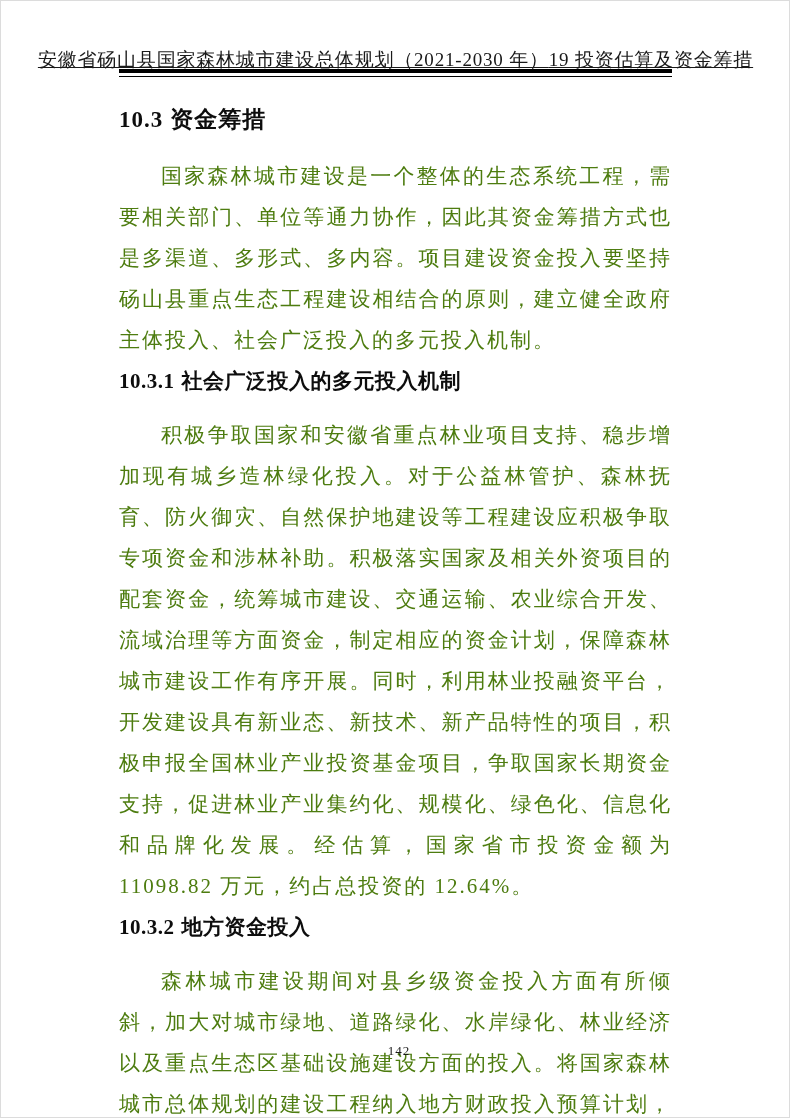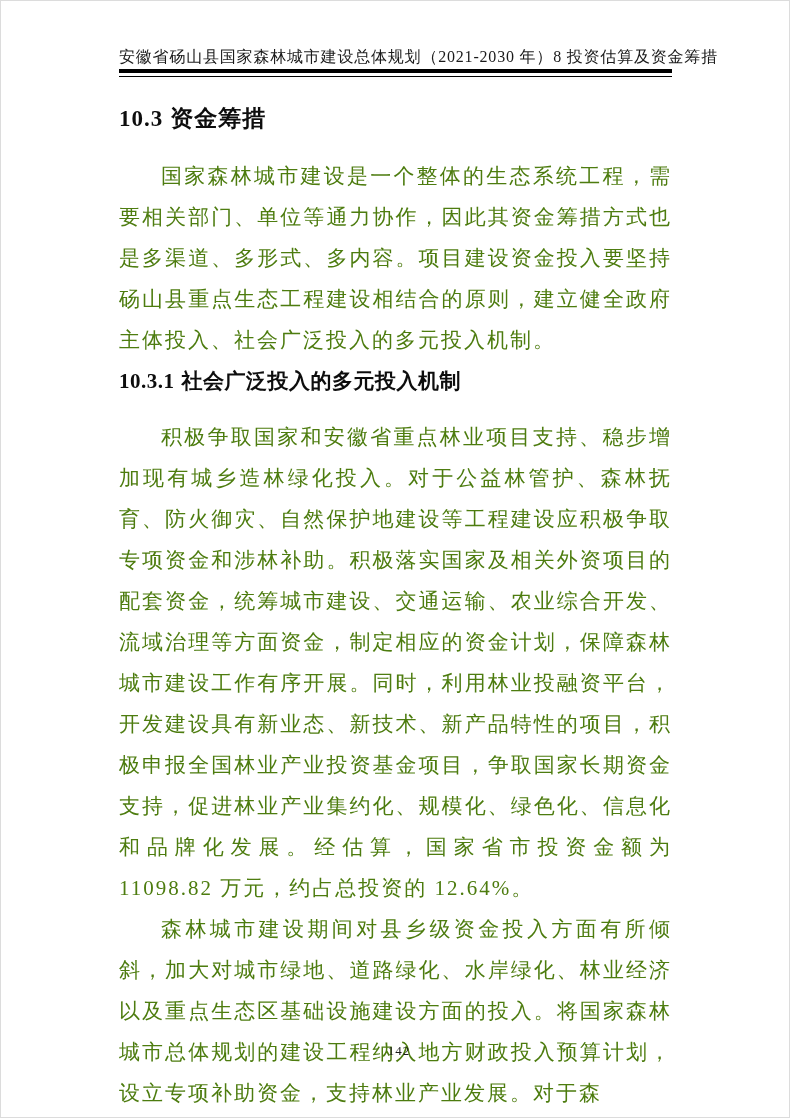--- a/index.html
+++ b/index.html
@@ -14,26 +14,27 @@
     font-family: "Liberation Serif", "DejaVu Serif", serif;
     overflow: hidden;
   }
   
   .doc-header {
     position: absolute;
     left: 118px;
     right: 117px;
     top: 46px;
     display: flex;
-    justify-content: space-between;
+    justify-content: center;
     align-items: baseline;
-    font-size: 16px;
+    font-size: 19px;
     letter-spacing: 0.8px;
     white-space: nowrap;
     color: #1a1a1a;
+    text-decoration: underline;
   }
   .hdr-rule {
     position: absolute;
     left: 118px;
     right: 117px;
     top: 68px;
     height: 8px;
     border-top: 4px solid #000000;
     border-bottom: 1.5px solid #000000;
     background: transparent;
@@ -59,21 +60,21 @@
     line-height: 1.05;
     letter-spacing: 0.5px;
     margin: 9px 0 23px 0;
     color: #0d0d0d;
   }
   .h-num {
     font-family: Liberation Serif, serif;
     margin-right: 7px;
   }
   .h-title {
-    font-family: Liberation Mono, monospace;
+    font-family: Liberation Sans, sans-serif;
   }
   .para {
     font-size: 21px;
     line-height: 41px;
     letter-spacing: 2px;
     text-align: justify;
     text-indent: 2em;
     color: #4d7c0f;
     margin: 0;
   }
@@ -90,37 +91,40 @@
     padding-left: 8px;
   }
 </style>
 </head>
 <body>
 
 <div class="page">
 
   <div class="doc-header">
     <span class="hdr-left">安徽省砀山县国家森林城市建设总体规划（2021-2030 年）</span>
-    <span class="hdr-right">8 投资估算及资金筹措</span>
+    <span class="hdr-right">19 投资估算及资金筹措</span>
   </div>
 
   <div class="hdr-rule"></div>
 
   <main class="doc-body">
 
     <h1 class="h-main">
       <span class="h-num">10.3</span><span class="h-title">资金筹措</span>
     </h1>
     <p class="para">国家森林城市建设是一个整体的生态系统工程，需要相关部门、单位等通力协作，因此其资金筹措方式也是多渠道、多形式、多内容。项目建设资金投入要坚持砀山县重点生态工程建设相结合的原则，建立健全政府主体投入、社会广泛投入的多元投入机制。</p>
 
     <h2 class="h-sub">
       <span class="h-num">10.3.1</span><span class="h-title">社会广泛投入的多元投入机制</span>
     </h2>
     <p class="para">积极争取国家和安徽省重点林业项目支持、稳步增加现有城乡造林绿化投入。对于公益林管护、森林抚育、防火御灾、自然保护地建设等工程建设应积极争取专项资金和涉林补助。积极落实国家及相关外资项目的配套资金，统筹城市建设、交通运输、农业综合开发、流域治理等方面资金，制定相应的资金计划，保障森林城市建设工作有序开展。同时，利用林业投融资平台，开发建设具有新业态、新技术、新产品特性的项目，积极申报全国林业产业投资基金项目，争取国家长期资金支持，促进林业产业集约化、规模化、绿色化、信息化和品牌化发展。经估算，国家省市投资金额为 11098.82 万元，约占总投资的 12.64%。</p>
 
+    <h2 class="h-sub">
+      <span class="h-num">10.3.2</span><span class="h-title">地方资金投入</span>
+    </h2>
     <p class="para">森林城市建设期间对县乡级资金投入方面有所倾斜，加大对城市绿地、道路绿化、水岸绿化、林业经济以及重点生态区基础设施建设方面的投入。将国家森林城市总体规划的建设工程纳入地方财政投入预算计划，设立专项补助资金，支持林业产业发展。对于森</p>
 
   </main>
 
   <div class="doc-footer">
     <span>142</span>
   </div>
 
 </div>
 

